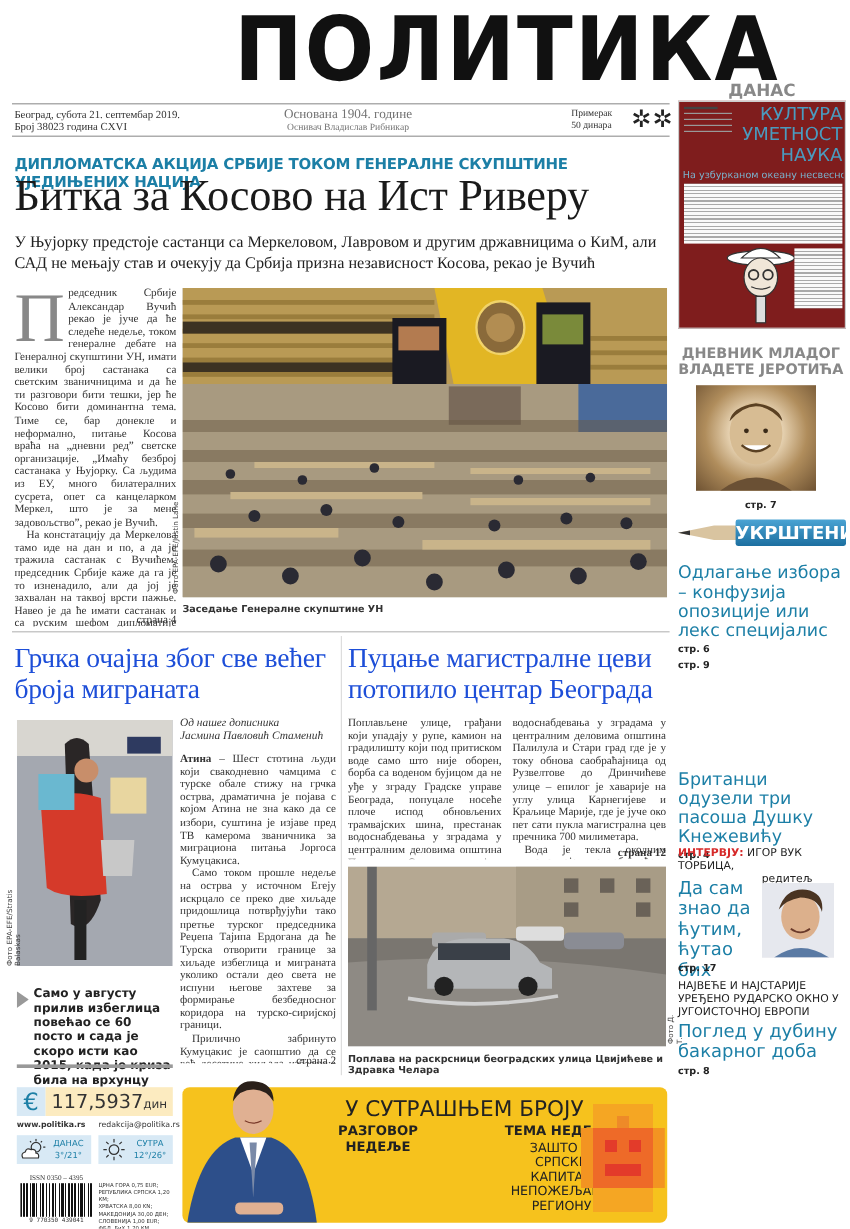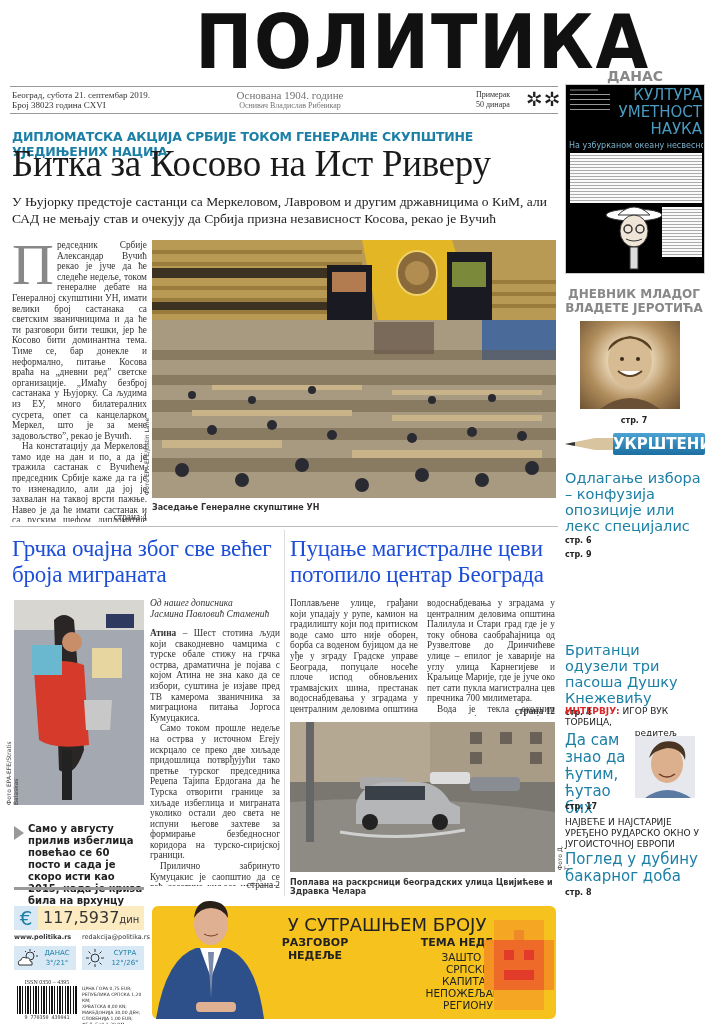--- a/index.html
+++ b/index.html
@@ -143,21 +143,21 @@
         <circle cx="340" cy="158" r="4"></circle>
     </g>
   </svg>
 </div>
 <div class="abs credit" style="left:143px; top:400px; height:95px;">Фото EPA-EFE/Justin Lane</div>
 <div class="abs caption" style="left:152px; top:503px;">Заседање Генералне скупштине УН</div>
 
 <div class="abs" style="left:10px; top:526px; width:548px; height:1px; background:#bbb;"></div>
 
 <div class="abs sidebar-label" style="left:565px; top:68px; width:140px; font-size:14px;">ДАНАС</div>
-<div class="abs" style="left:565px; top:84px; width:140px; height:190px; border:1px solid #ccc; background:#000000;">
+<div class="abs" style="left:565px; top:84px; width:140px; height:190px; border:1px solid #ccc; background:#7f1d1d;">
   <div class="abs" style="left:4px; top:4px; width:40px; height:40px;">
     <div style="height:2px; background:#444; margin-bottom:3px; width:28px;"></div>
     <div style="height:1px; background:#999; margin-bottom:4px;"></div>
     <div style="height:1px; background:#999; margin-bottom:4px;"></div>
     <div style="height:1px; background:#999; margin-bottom:4px;"></div>
     <div style="height:1px; background:#999; margin-bottom:4px;"></div>
   </div>
   <div class="abs info-text" style="left:40px; top:2px; width:96px; text-align:right; font-size:15px; line-height:17px; color:#4a9bbf;">
     <div>КУЛТУРА</div>
     <div>УМЕТНОСТ</div>

